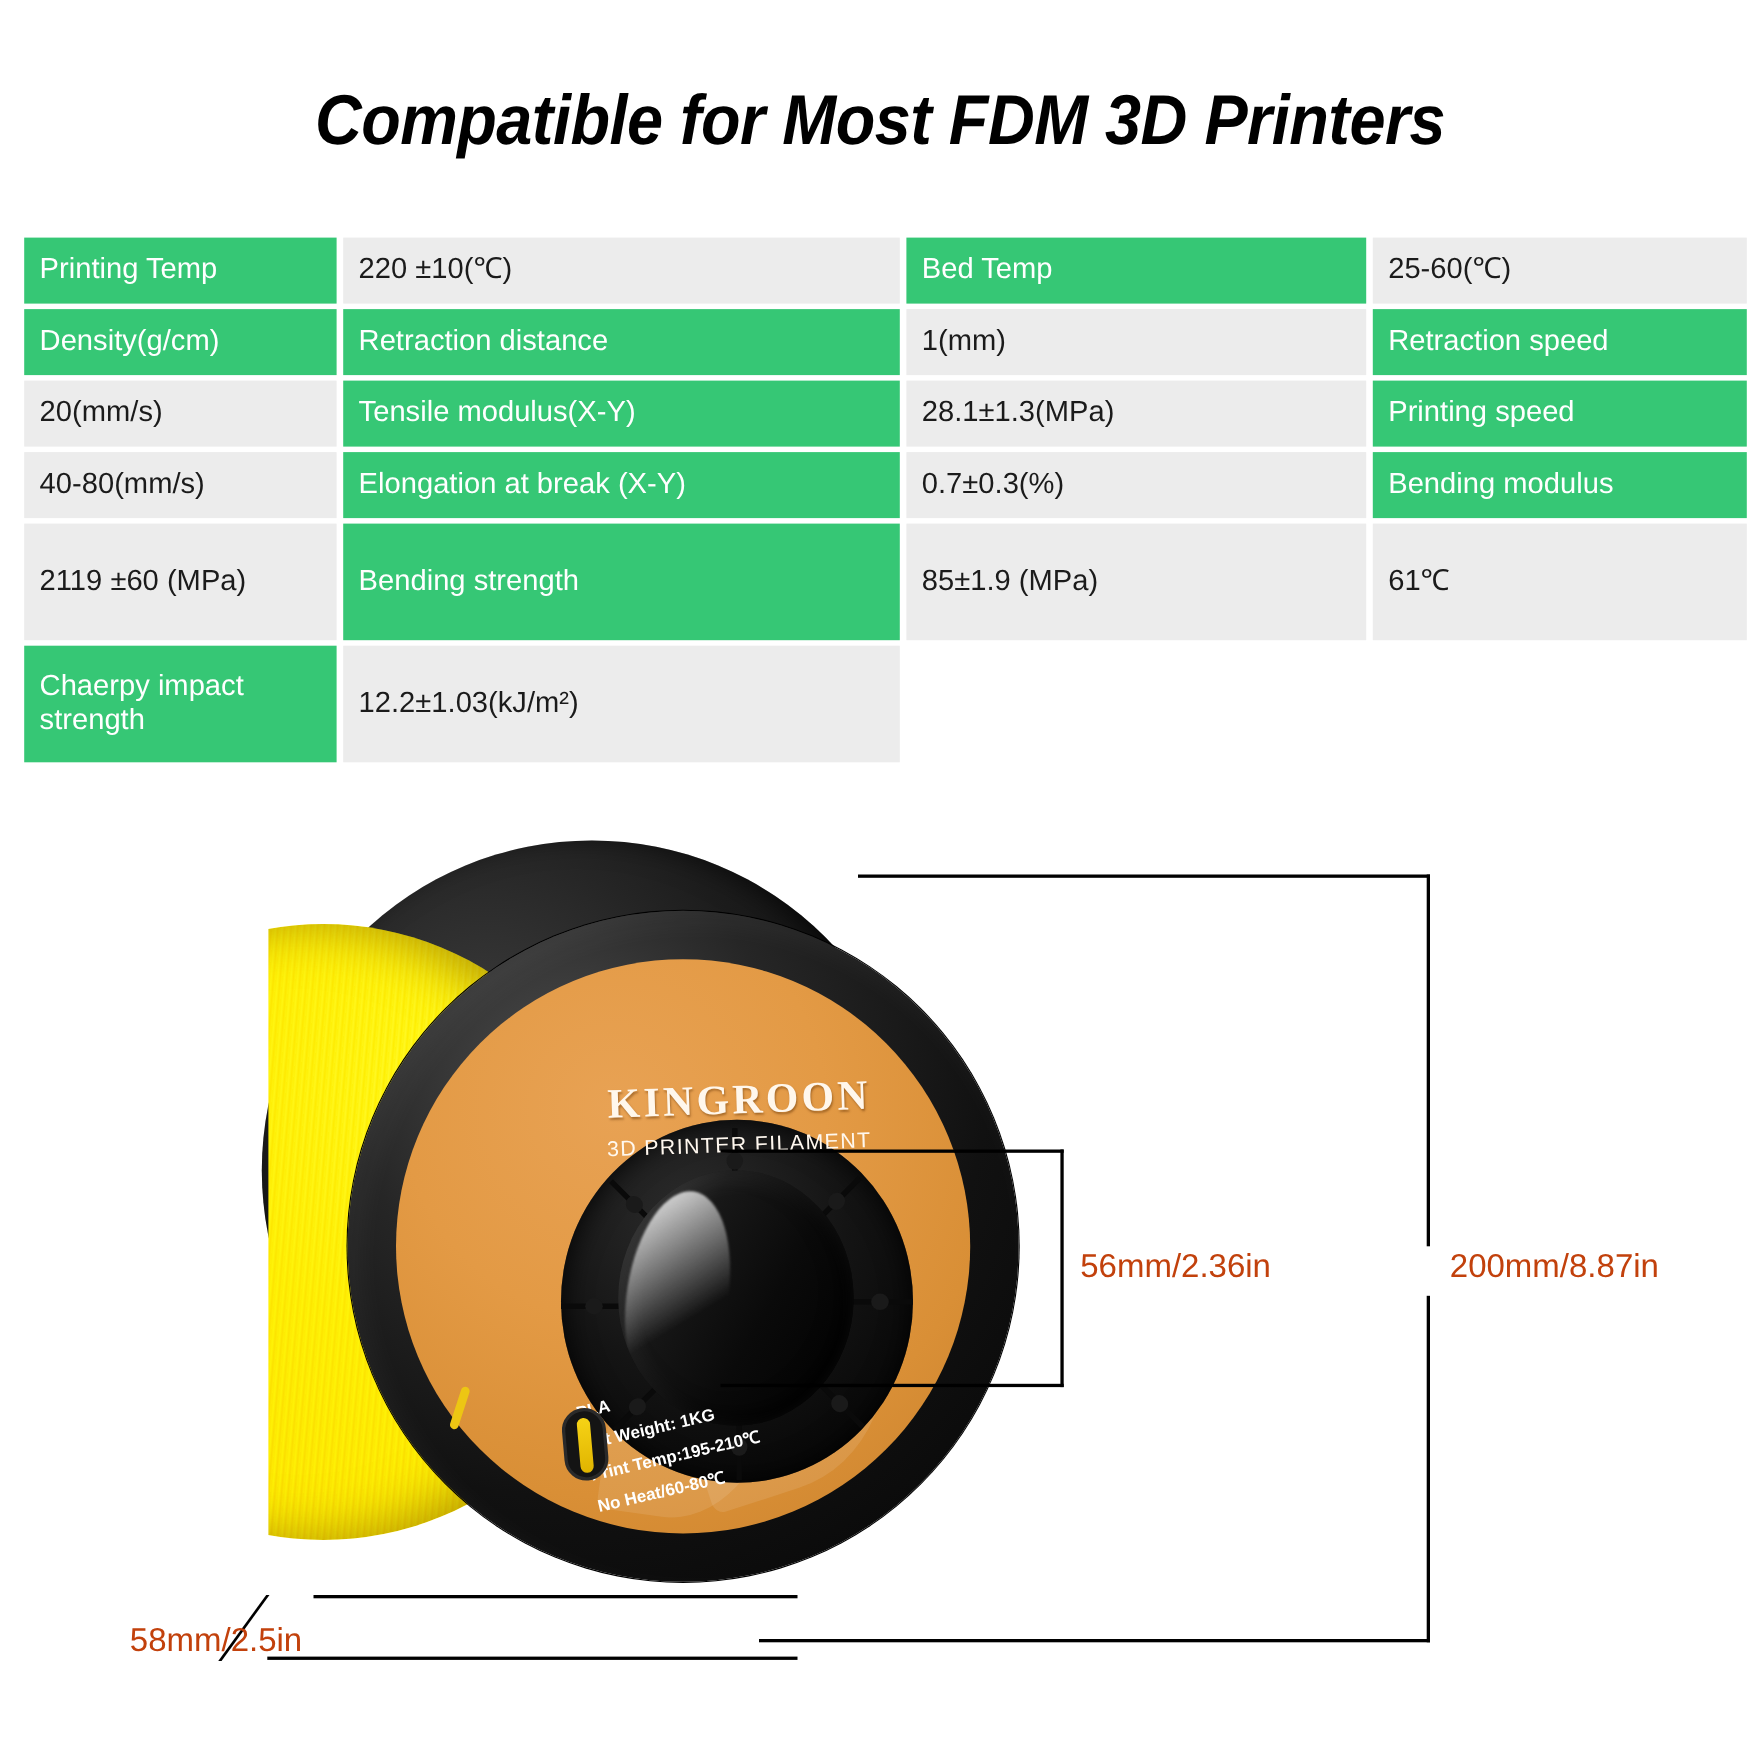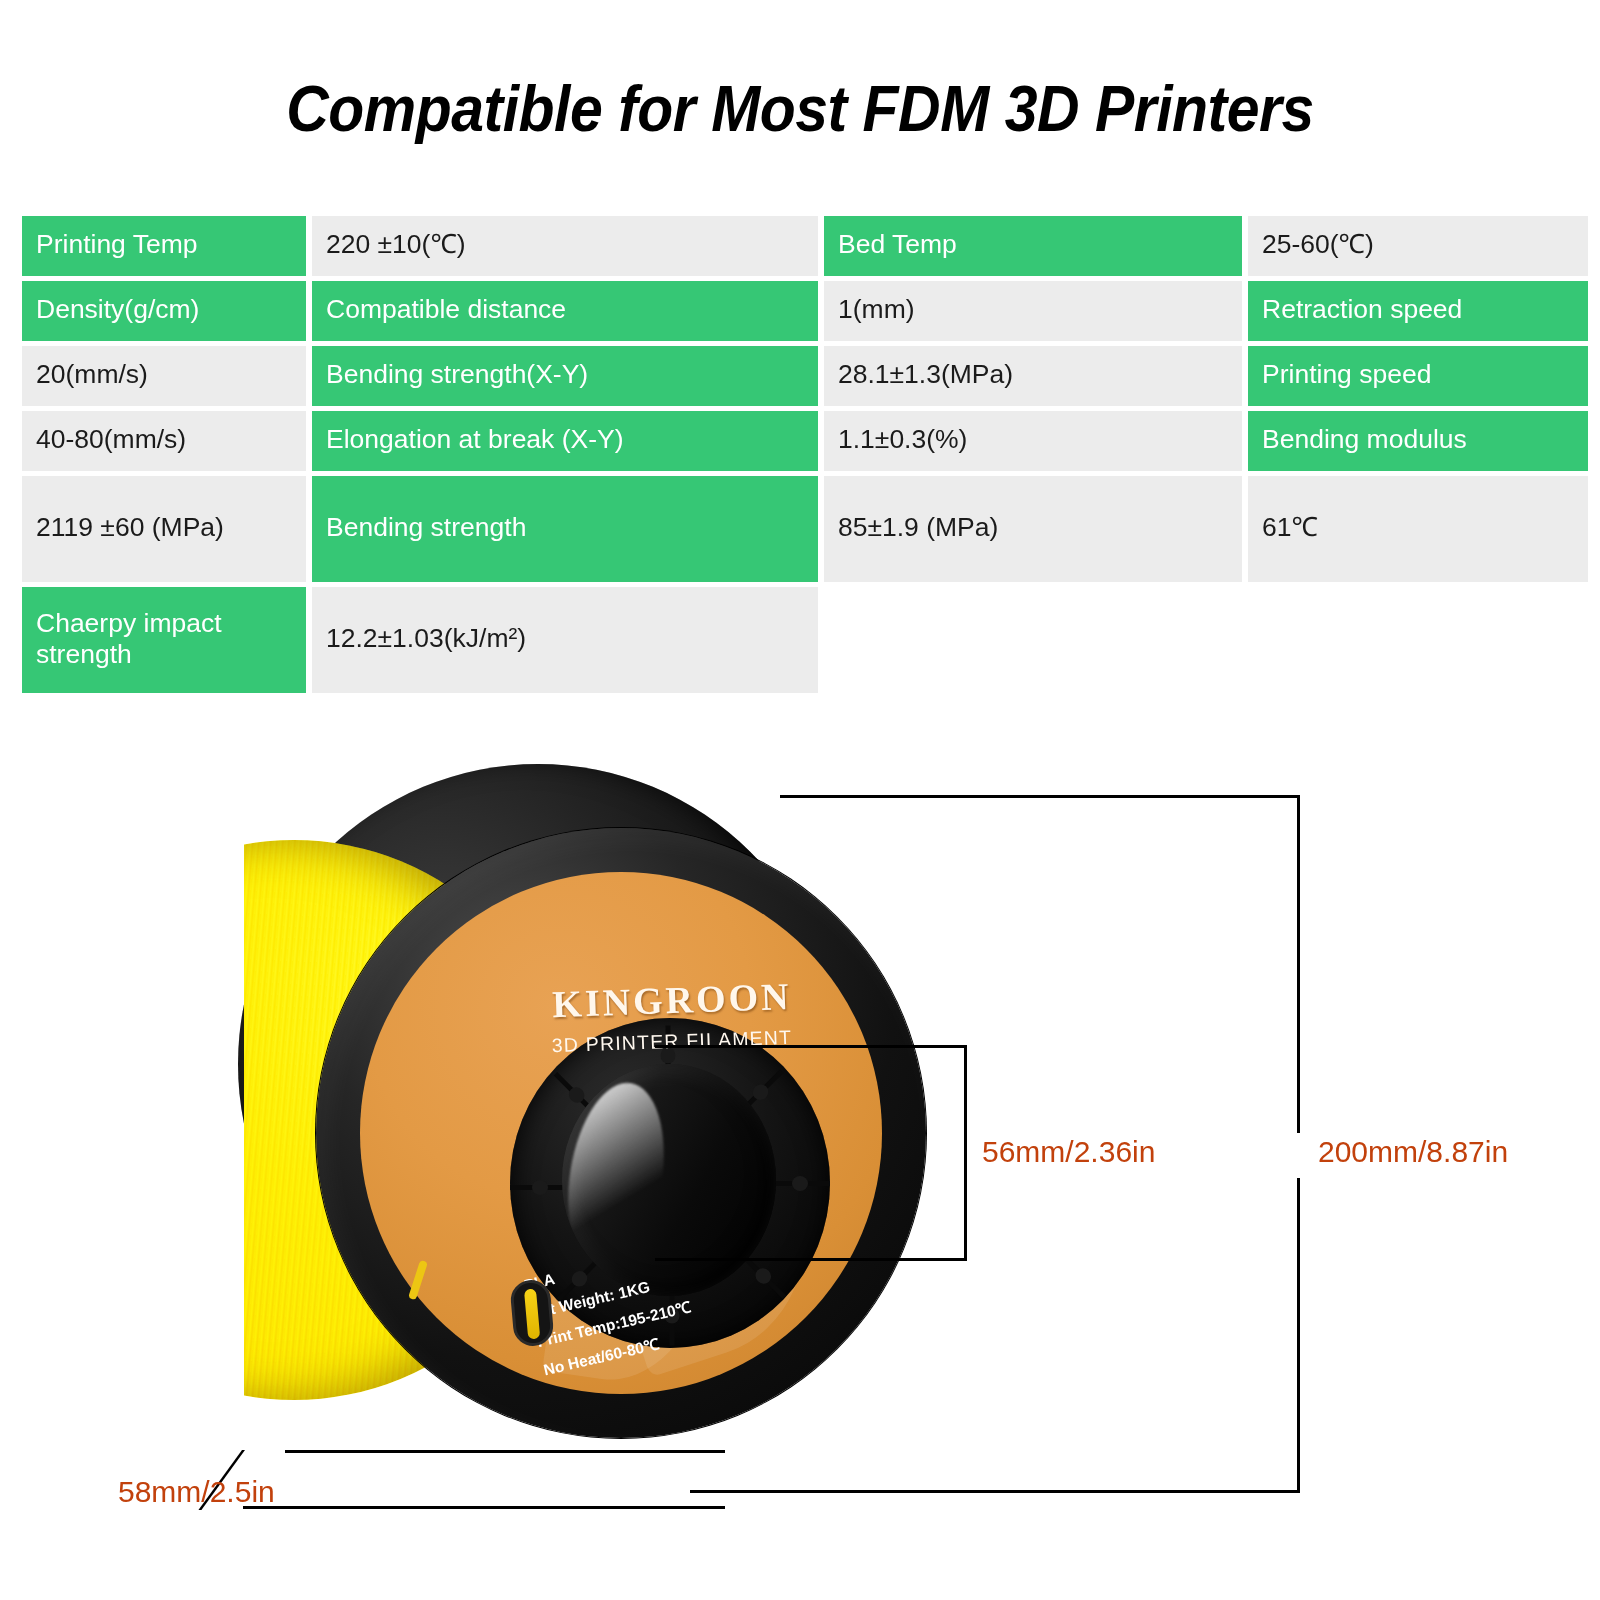--- a/index.html
+++ b/index.html
@@ -245,32 +245,32 @@
   <div class="title">Compatible for Most FDM 3D Printers</div>
 
   <div class="spec-table">
 
     <div class="cell k">Printing Temp</div>
     <div class="cell v">220 ±10(℃)</div>
     <div class="cell k">Bed Temp</div>
     <div class="cell v">25-60(℃)</div>
 
     <div class="cell k">Density(g/cm)</div>
-    <div class="cell k">Compatible distance</div>
+    <div class="cell k">Retraction distance</div>
     <div class="cell v">1(mm)</div>
 
     <div class="cell k">Retraction speed</div>
     <div class="cell v">20(mm/s)</div>
-    <div class="cell k">Bending strength(X-Y)</div>
+    <div class="cell k">Tensile modulus(X-Y)</div>
     <div class="cell v">28.1±1.3(MPa)</div>
 
     <div class="cell k">Printing speed</div>
     <div class="cell v">40-80(mm/s)</div>
     <div class="cell k">Elongation at break (X-Y)</div>
-    <div class="cell v">1.1±0.3(%)</div>
+    <div class="cell v">0.7±0.3(%)</div>
 
     <div class="cell k">Bending modulus</div>
     <div class="cell v">2119 ±60 (MPa)</div>
     <div class="cell k">Bending strength</div>
     <div class="cell v">85±1.9 (MPa)</div>
 
     <div class="cell v tall">61℃</div>
     <div class="cell k tall">Chaerpy impact strength</div>
     <div class="cell v tall">12.2±1.03(kJ/m²)</div>
   </div>

